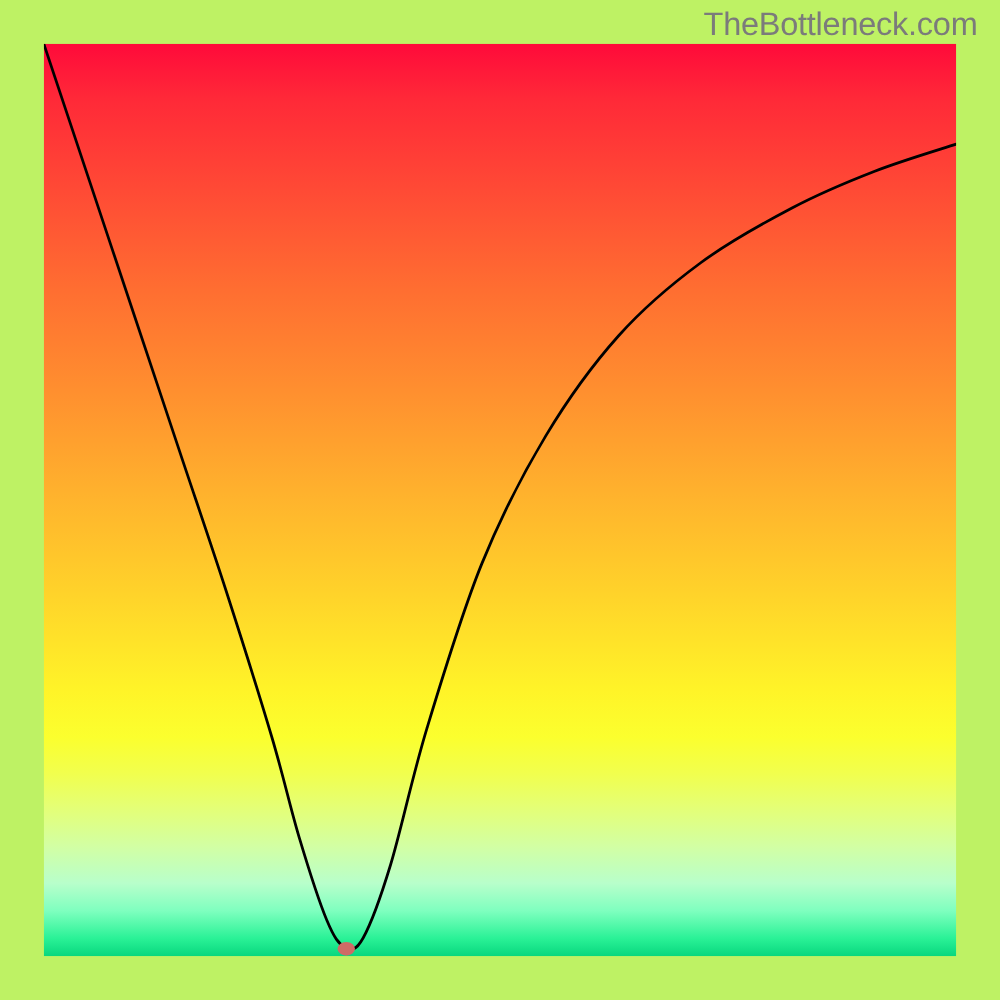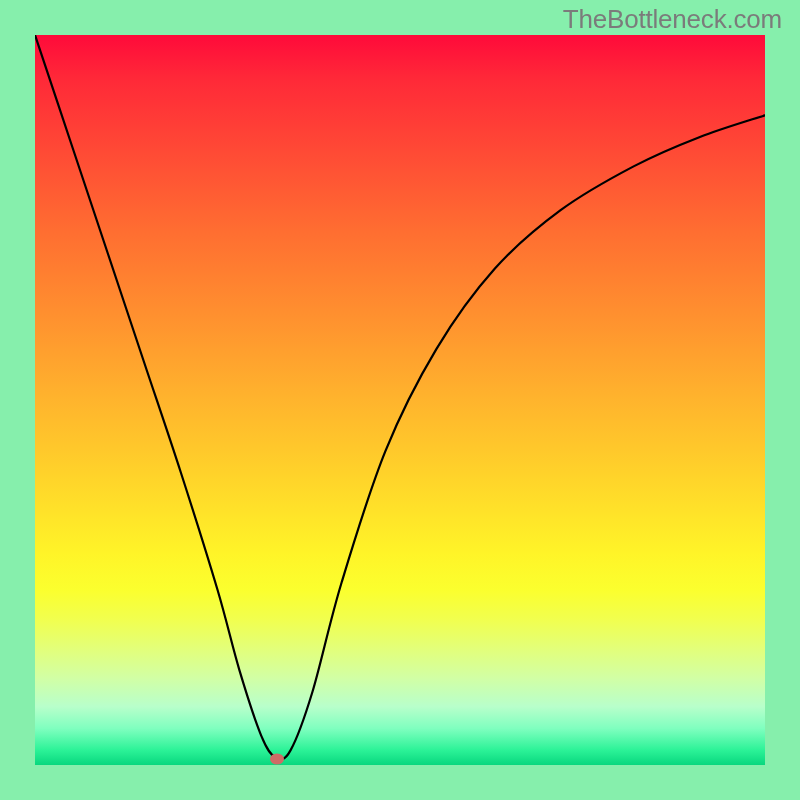--- a/index.html
+++ b/index.html
@@ -8,21 +8,21 @@
     width: 800px;
     height: 800px;
     background: #000;
     overflow: hidden;
     font-family: Arial, Helvetica, sans-serif;
   }
   .frame {
     position: relative;
     width: 800px;
     height: 800px;
-    background: #86efac;
+    background: #bef264;
   }
   .watermark {
     position: absolute;
     top: 4px;
     right: 18px;
     color: #7b7b7b;
     font-size: 26px;
     font-weight: 500;
     letter-spacing: -0.2px;
     z-index: 10;

